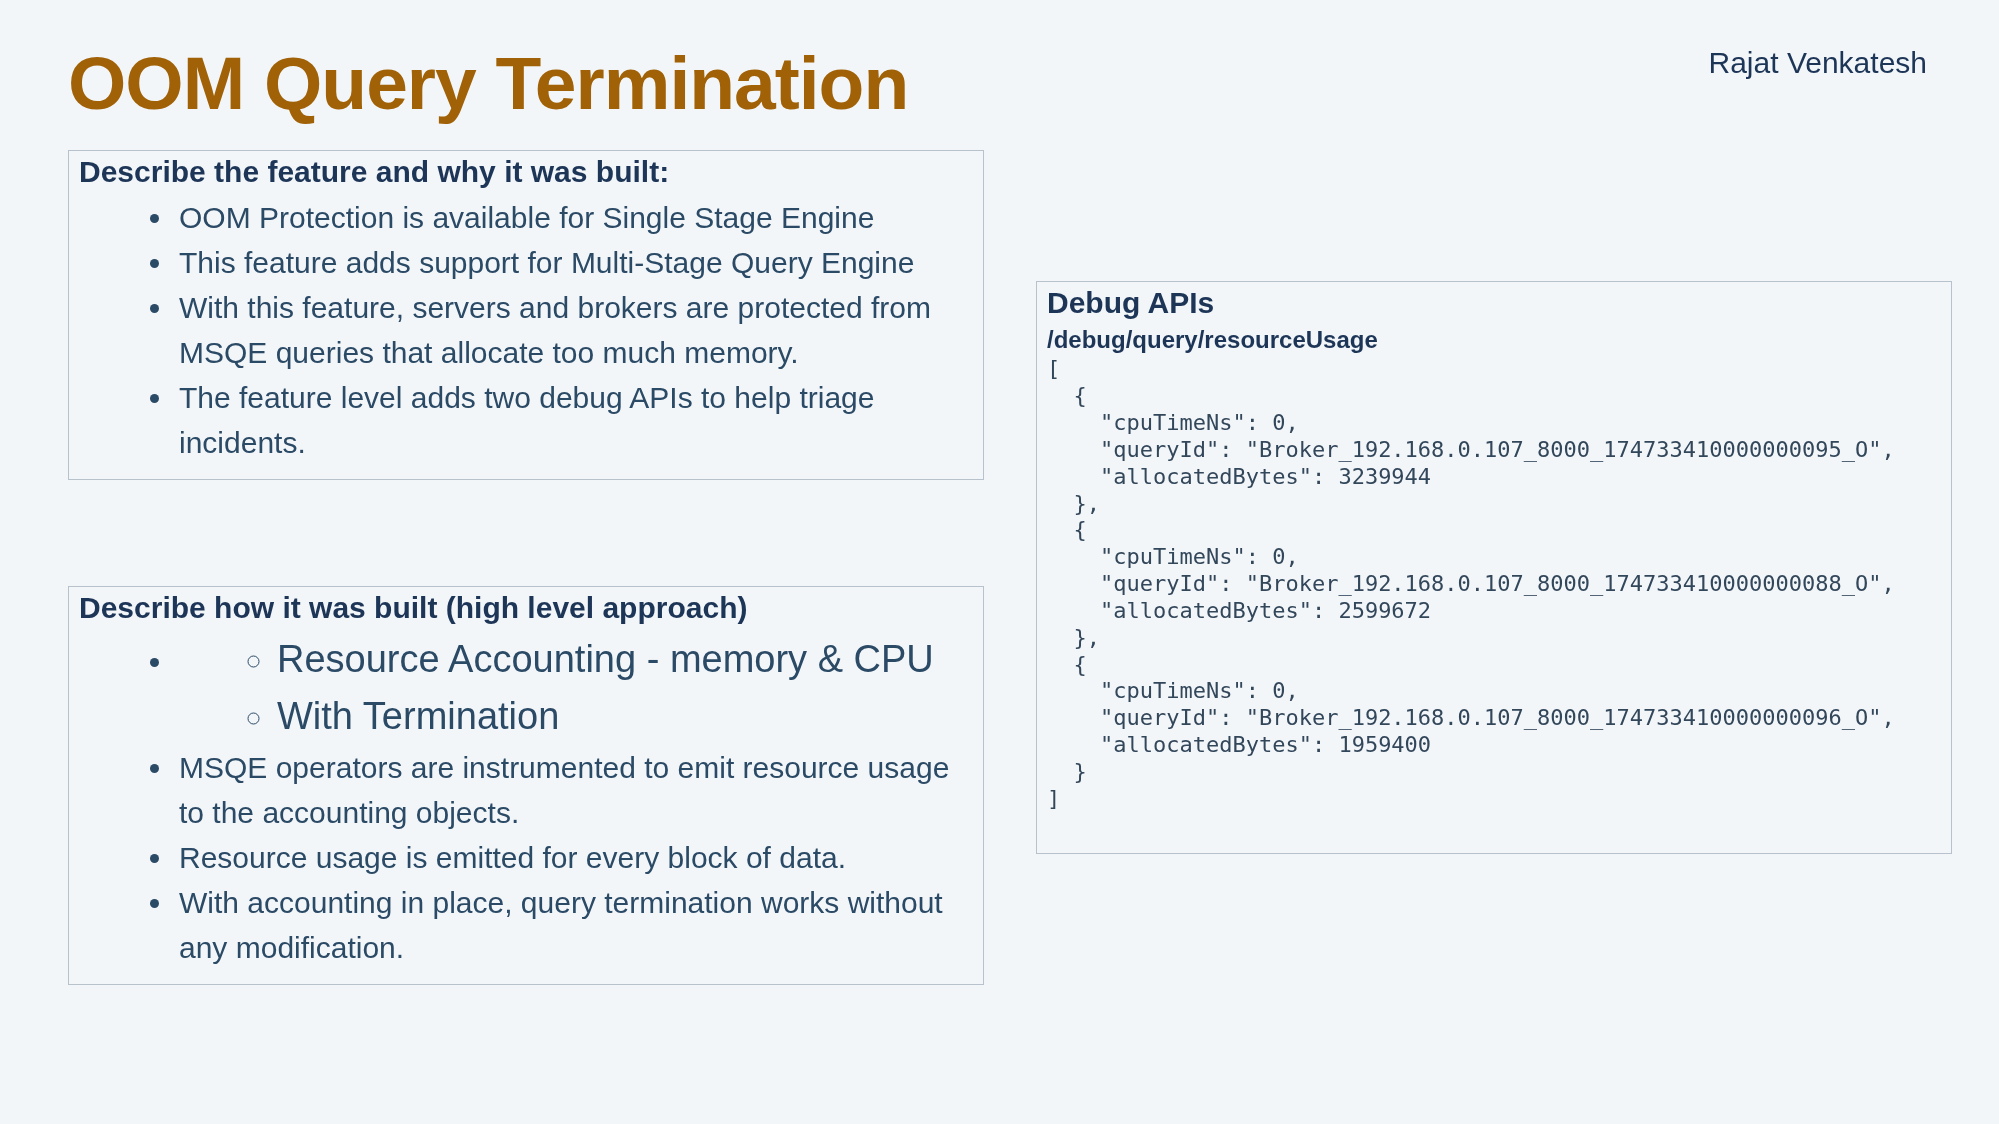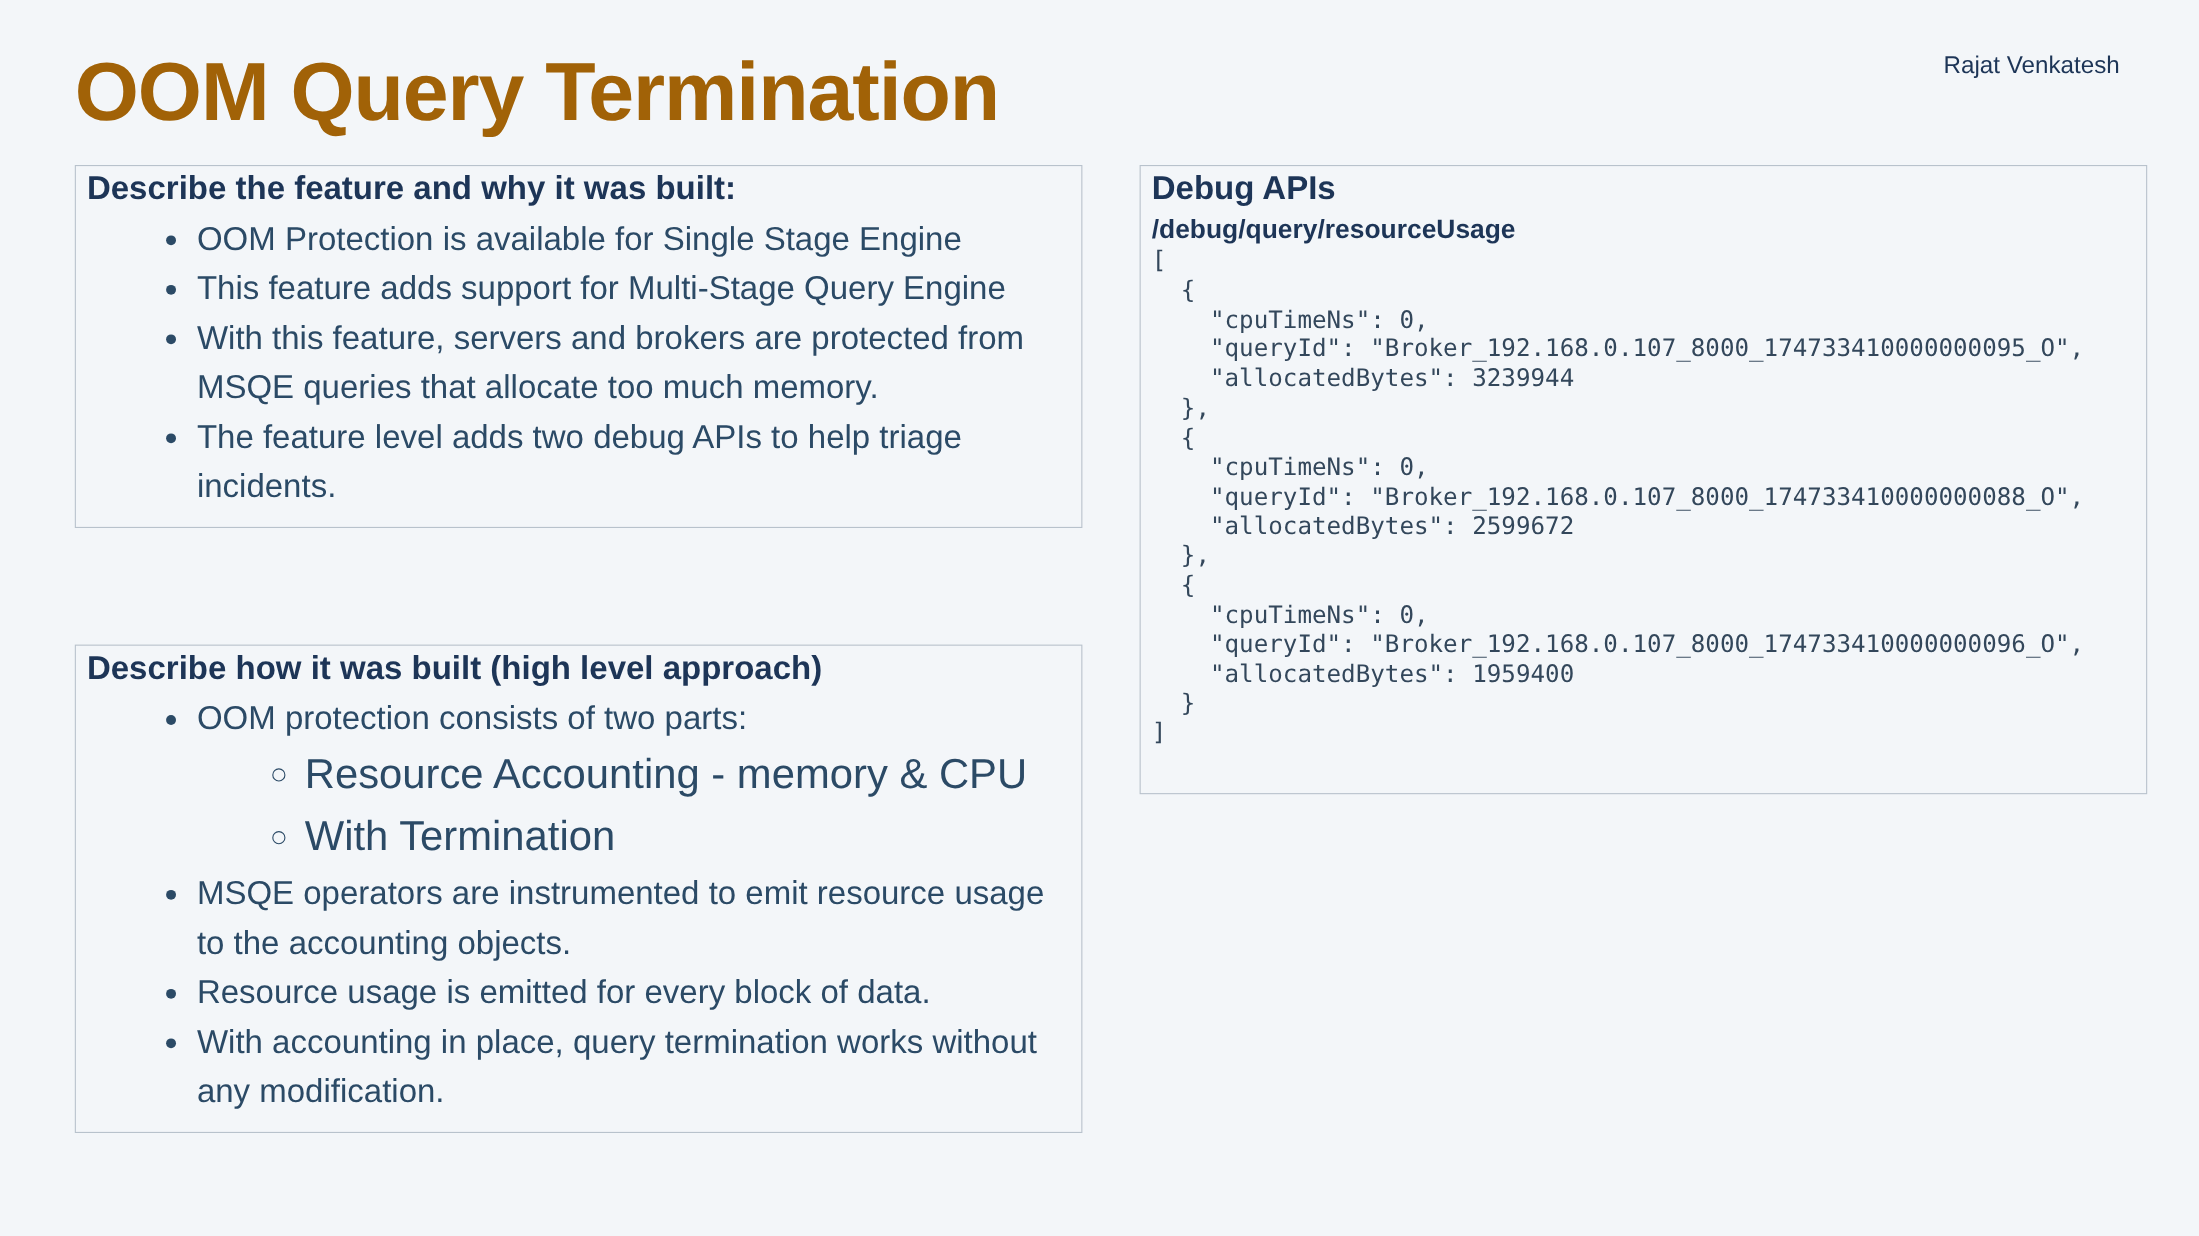--- a/index.html
+++ b/index.html
@@ -8,35 +8,35 @@
     background: #f3f6f9;
     font-family: "Segoe UI", Arial, sans-serif;
     color: #1d3557;
     padding: 40px 68px 40px 68px;
     position: relative;
   }
   .author {
     position: absolute;
     top: 46px;
     right: 72px;
-    font-size: 22px;
+    font-size: 30px;
     color: #1d3557;
     font-weight: 500;
   }
   .title {
     font-size: 75px;
     font-weight: 800;
     color: #a16207;
     margin-bottom: 24px;
     letter-spacing: -1px;
   }
   .columns {
     display: flex;
     gap: 52px;
-    align-items: flex-start;
+    align-items: center;
   }
   .left-col { flex: 0 0 916px; display: flex; flex-direction: column; gap: 106px; }
   .right-col { flex: 0 0 916px; }
   .panel {
     border: 1.5px solid #b8c2cc;
     padding: 4px 10px 14px 10px;
     background: transparent;
   }
   .panel-heading {
     font-size: 30px;
@@ -90,21 +90,20 @@
         <li>This feature adds support for Multi-Stage Query Engine</li>
         <li>With this feature, servers and brokers are protected from MSQE queries that allocate too much memory.</li>
         <li>The feature level adds two debug APIs to help triage incidents.</li>
       </ul>
     </div>
 
     <div class="panel">
       <div class="panel-heading">Describe how it was built (high level approach)</div>
       <ul class="bullets">
         <li>
-          <span>OOM protection consists of two parts:</span>
           <ul class="sub">
             <li>Resource Accounting - memory &amp; CPU</li>
             <li>With Termination</li>
           </ul>
         </li>
         <li>MSQE operators are instrumented to emit resource usage to the accounting objects.</li>
         <li>Resource usage is emitted for every block of data.</li>
         <li>With accounting in place, query termination works without any modification.</li>
       </ul>
     </div>

